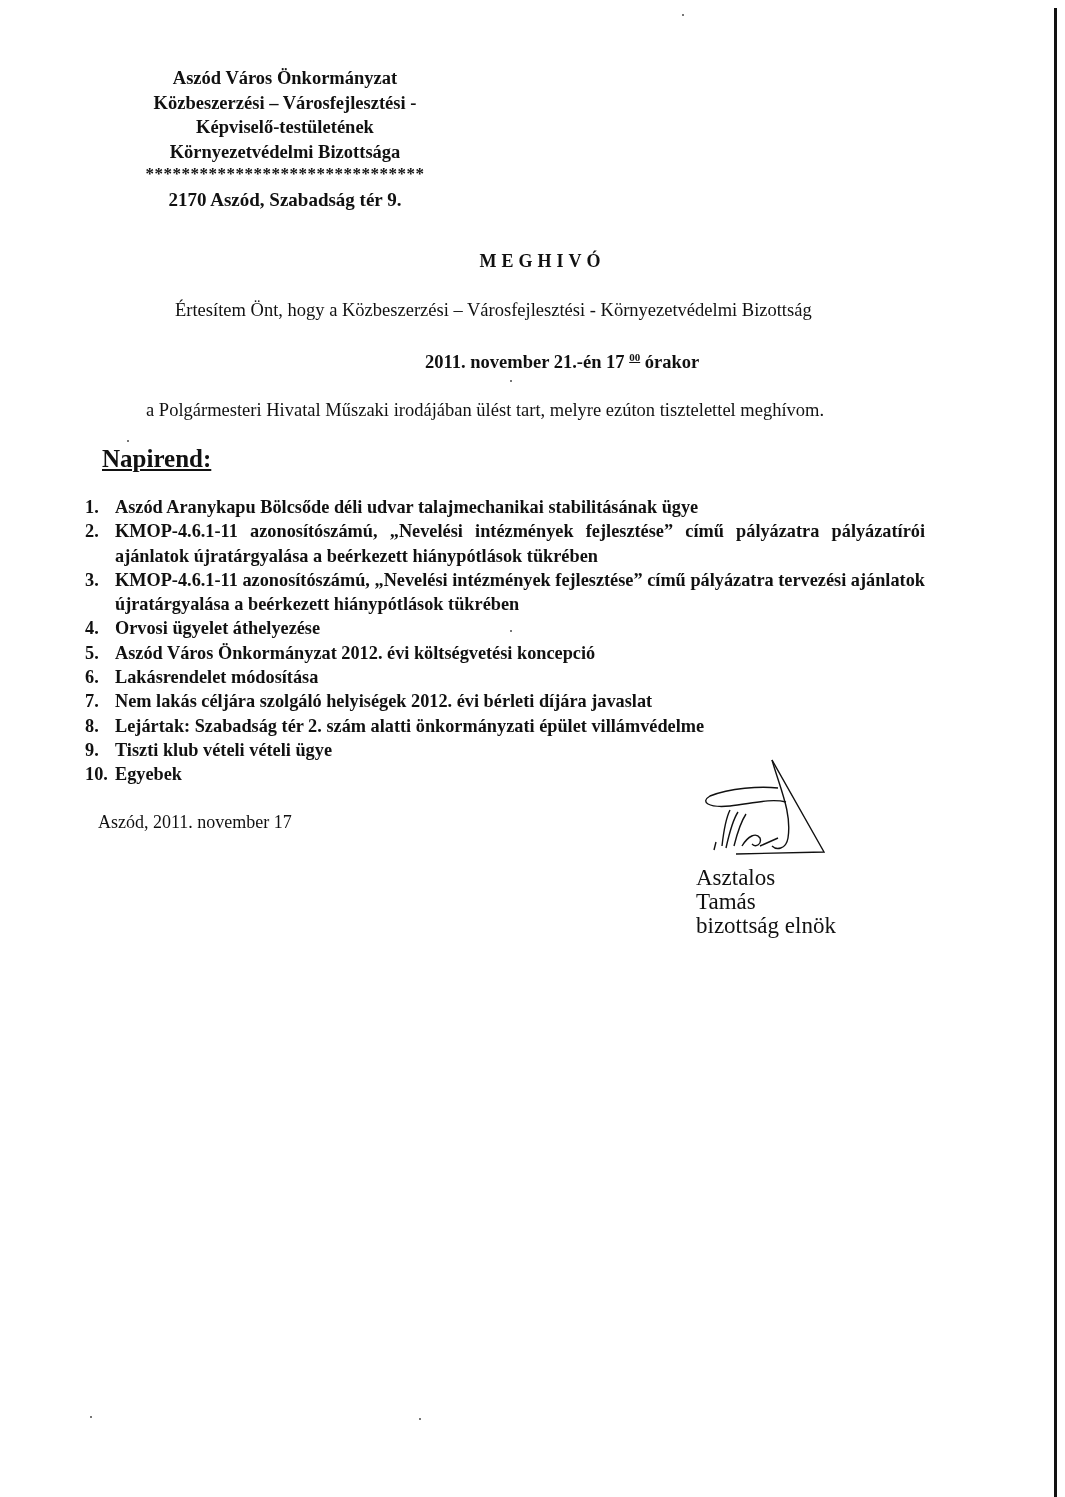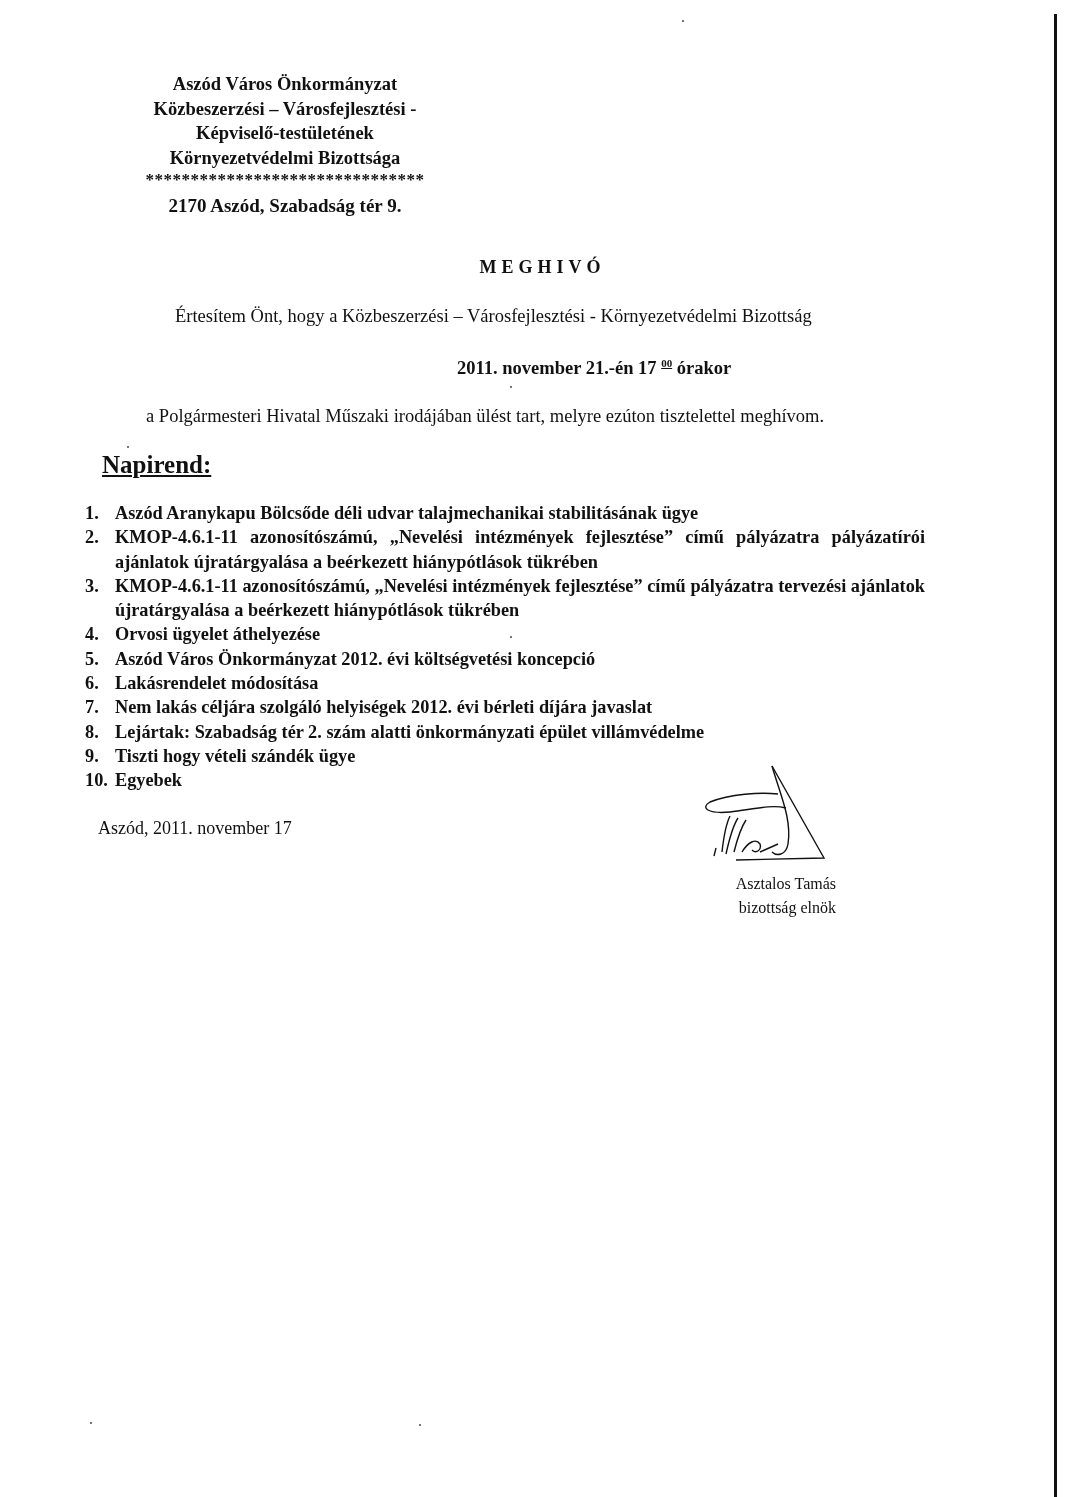--- a/index.html
+++ b/index.html
@@ -1,38 +1,38 @@
 <!DOCTYPE html>
 <html><head>
 <meta charset="utf-8">
 <style>
   html, body { margin: 0; padding: 0; background: #ffffff; }
   body {
     width: 1065px; height: 1497px; position: relative; overflow: hidden;
     font-family: "Liberation Serif", "DejaVu Serif", serif; color: #111;
   }
-  .page { position: absolute; left: 0; top: 14px; width: 1065px; height: 1448px; }
+  .page { position: absolute; left: 0; top: 8px; width: 1065px; height: 1448px; }
   .right-edge {
     position: absolute; left: 1054px; top: 0; width: 3px; height: 1497px; background: #111;
   }
   .header-block {
     position: absolute; left: 110px; top: 58px; width: 350px; text-align: center;
     font-weight: bold; font-size: 18.5px; line-height: 24.5px;
   }
   .header-block .stars { letter-spacing: 0.5px; font-size: 17px; line-height: 20px; }
   .header-block .address { margin-top: 4px; font-size: 19px; text-align: center; }
   .title {
     position: absolute; left: 0; width: 1065px; top: 243px; text-align: center;
     font-weight: bold; font-size: 18px; letter-spacing: 5px; padding-left: 20px; box-sizing: border-box;
   }
   .intro {
     position: absolute; left: 175px; top: 292px; font-size: 18.5px; white-space: nowrap;
   }
   .datetime {
-    position: absolute; left: 425px; top: 343px; font-size: 18.5px; font-weight: bold; white-space: nowrap; margin-left: 32px;
+    position: absolute; left: 425px; top: 343px; font-size: 18.5px; font-weight: bold; white-space: nowrap;
   }
   .datetime sup { font-size: 11px; text-decoration: underline; vertical-align: 7px; }
   .place {
     position: absolute; left: 146px; top: 392px; font-size: 18.5px; white-space: nowrap;
   }
   .agenda-heading {
     position: absolute; left: 102px; top: 437px; font-weight: bold; font-size: 25px;
     text-decoration: underline;
   }
   .agenda {
@@ -43,22 +43,22 @@
   .agenda .num { width: 30px; flex: 0 0 30px; text-align: left; }
   .agenda .txt { flex: 1; text-align: justify; text-align-last: left; }
   .agenda li.wide .txt { text-align-last: left; }
   .signed-place {
     position: absolute; left: 98px; top: 804px; font-size: 18px; white-space: nowrap;
   }
   .signature {
     position: absolute; left: 700px; top: 750px; width: 130px; height: 110px;
   }
   .signer {
-    position: absolute; left: 696px; top: 858px; width: 140px; text-align: right;
-    font-size: 16px; line-height: 24px;
+    position: absolute; left: 696px; top: 858px; width: 140px; text-align: left;
+    font-size: 23px; line-height: 24px;
   }
   .speck { position: absolute; width: 2px; height: 2px; background: #777; }
 </style>
 </head>
 <body>
 
 <div class="page">
   <div class="right-edge"></div>
 
   <div class="header-block">
@@ -108,21 +108,21 @@
     <li>
         <span class="num">7.</span>
         <span class="txt">Nem lakás céljára szolgáló helyiségek 2012. évi bérleti díjára javaslat</span>
       </li>
     <li>
         <span class="num">8.</span>
         <span class="txt">Lejártak: Szabadság tér 2. szám alatti önkormányzati épület villámvédelme</span>
       </li>
     <li>
         <span class="num">9.</span>
-        <span class="txt">Tiszti hogy vételi szándék ügye</span>
+        <span class="txt">Tiszti klub vételi vételi ügye</span>
       </li>
     <li>
         <span class="num">10.</span>
         <span class="txt">Egyebek</span>
       </li>
   </ol>
 
   <div class="signed-place">Aszód, 2011. november 17</div>
 
   <svg class="signature" viewBox="0 0 130 110">

